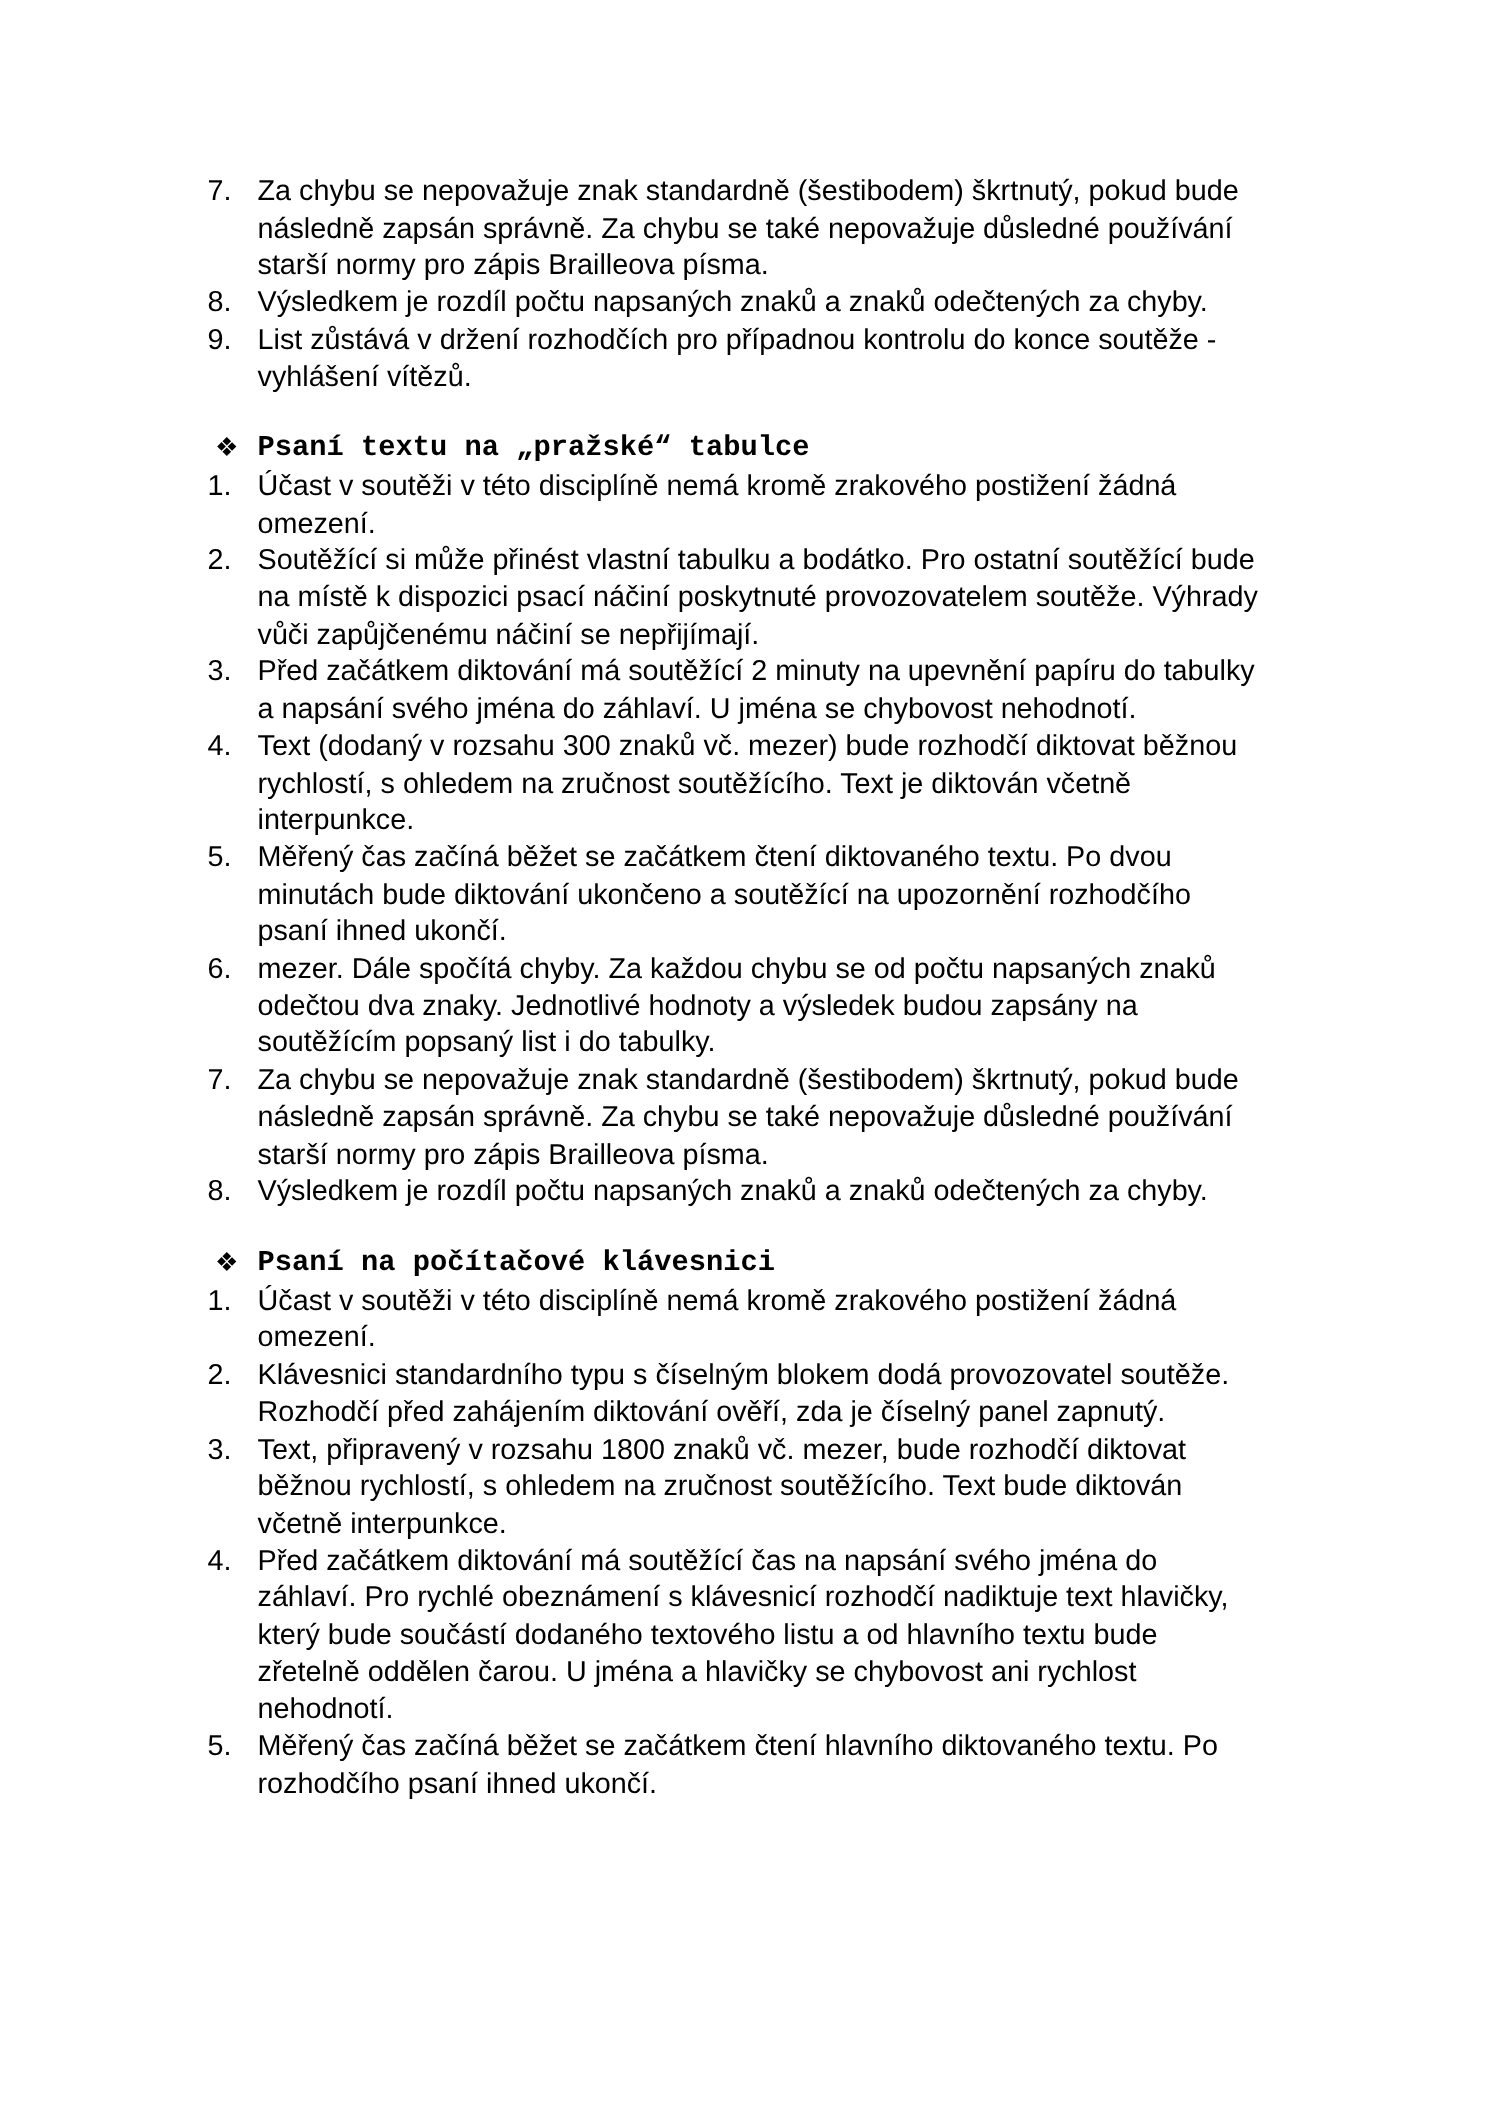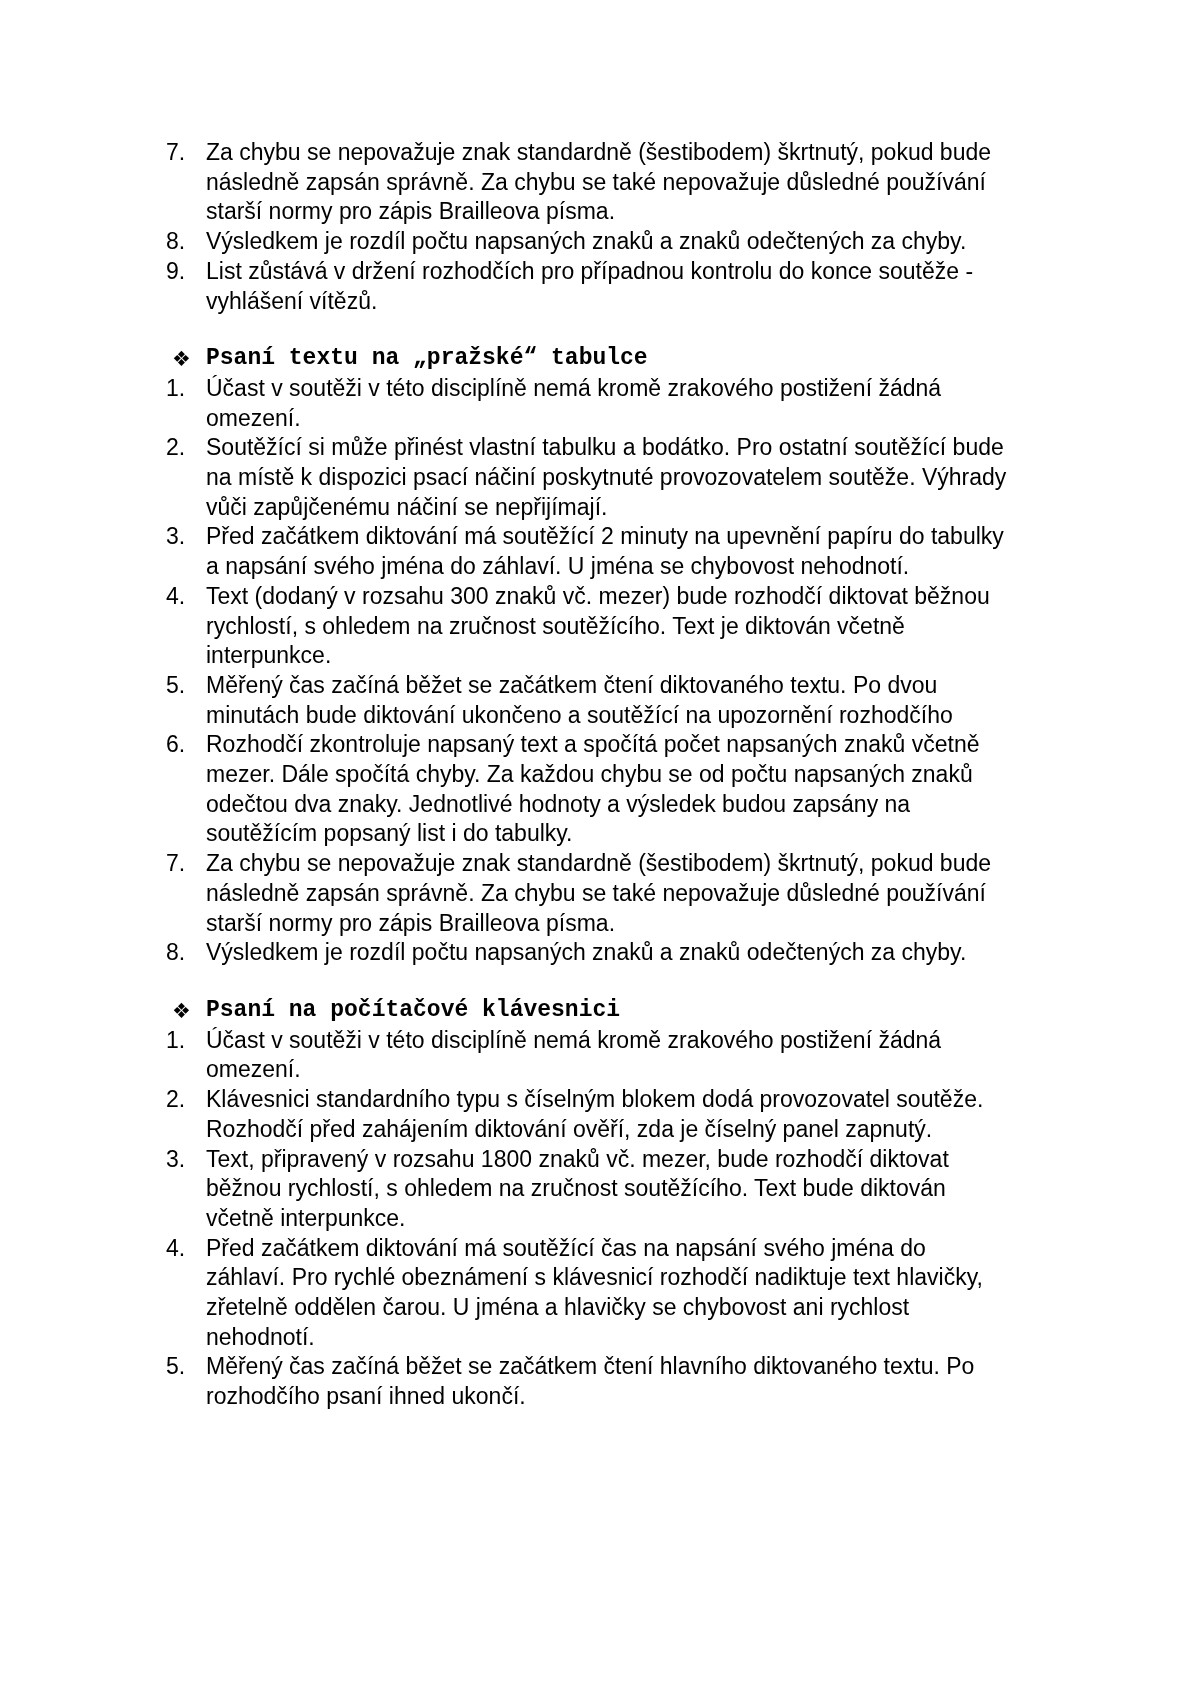--- a/index.html
+++ b/index.html
@@ -97,26 +97,26 @@
           <div class="line">Text (dodaný v rozsahu 300 znaků vč. mezer) bude rozhodčí diktovat běžnou</div>
           <div class="line">rychlostí, s ohledem na zručnost soutěžícího. Text je diktován včetně</div>
           <div class="line">interpunkce.</div>
         </span>
       </div>
       <div class="row">
         <span class="marker">5.</span>
         <span class="item-text">
           <div class="line">Měřený čas začíná běžet se začátkem čtení diktovaného textu. Po dvou</div>
           <div class="line">minutách bude diktování ukončeno a soutěžící na upozornění rozhodčího</div>
+          <div class="line">psaní ihned ukončí.</div>
         </span>
       </div>
       <div class="row">
         <span class="marker">6.</span>
         <span class="item-text">
-          <div class="line">Rozhodčí zkontroluje napsaný text a spočítá počet napsaných znaků včetně</div>
           <div class="line">mezer. Dále spočítá chyby. Za každou chybu se od počtu napsaných znaků</div>
           <div class="line">odečtou dva znaky. Jednotlivé hodnoty a výsledek budou zapsány na</div>
           <div class="line">soutěžícím popsaný list i do tabulky.</div>
         </span>
       </div>
       <div class="row">
         <span class="marker">7.</span>
         <span class="item-text">
           <div class="line">Za chybu se nepovažuje znak standardně (šestibodem) škrtnutý, pokud bude</div>
           <div class="line">následně zapsán správně. Za chybu se také nepovažuje důsledné používání</div>
@@ -153,20 +153,21 @@
           <div class="line">Text, připravený v rozsahu 1800 znaků vč. mezer, bude rozhodčí diktovat</div>
           <div class="line">běžnou rychlostí, s ohledem na zručnost soutěžícího. Text bude diktován</div>
           <div class="line">včetně interpunkce.</div>
         </span>
       </div>
       <div class="row">
         <span class="marker">4.</span>
         <span class="item-text">
           <div class="line">Před začátkem diktování má soutěžící čas na napsání svého jména do</div>
           <div class="line">záhlaví. Pro rychlé obeznámení s klávesnicí rozhodčí nadiktuje text hlavičky,</div>
+          <div class="line">který bude součástí dodaného textového listu a od hlavního textu bude</div>
           <div class="line">zřetelně oddělen čarou. U jména a hlavičky se chybovost ani rychlost</div>
           <div class="line">nehodnotí.</div>
         </span>
       </div>
       <div class="row">
         <span class="marker">5.</span>
         <span class="item-text">
           <div class="line">Měřený čas začíná běžet se začátkem čtení hlavního diktovaného textu. Po</div>
           <div class="line">rozhodčího psaní ihned ukončí.</div>
         </span>

